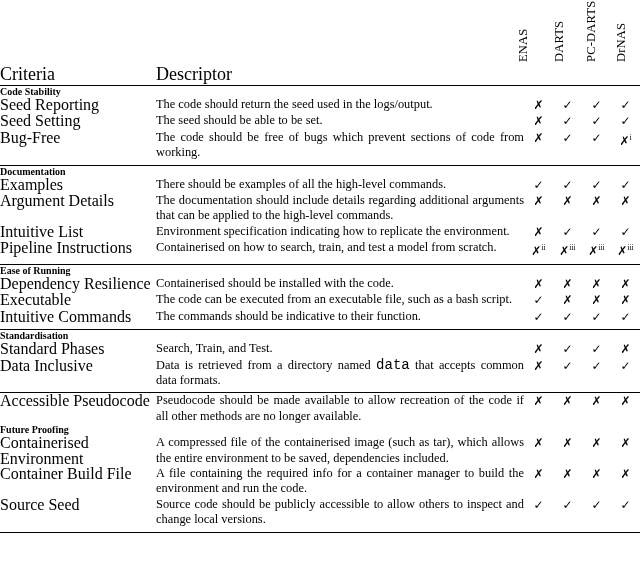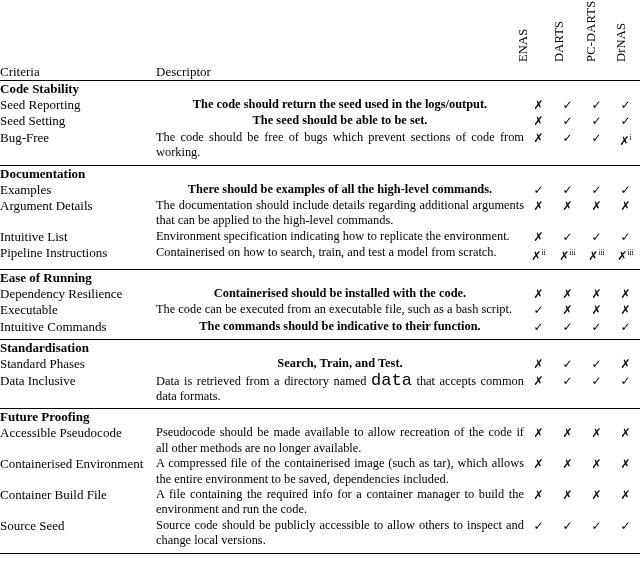--- a/index.html
+++ b/index.html
@@ -59,45 +59,45 @@
 
   .rule-thick td {
     border-top: 1.6px solid #000;
     height: 0;
     line-height: 0;
     font-size: 0;
   }
   .gap-sm td { height: 4px; line-height: 4px; font-size: 0; }
 
   .hdr-label {
-    font-size: 13px;
+    font-size: 18px;
     padding-bottom: 3px;
   }
 
   .group-name {
     font-weight: bold;
-    font-size: 13px;
+    font-size: 10px;
     padding-top: 3px;
     padding-bottom: 1px;
   }
 
   .crit-name {
-    font-size: 13px;
+    font-size: 16px;
     padding-right: 4px;
     line-height: 15.4px;
   }
   .desc-cell {
     font-size: 12.4px;
     line-height: 15.4px;
     text-align: justify;
     text-justify: inter-word;
     padding-right: 8px;
   }
-  .desc-cell.nojust { text-align: center; font-weight: bold; }
-  .mono { font-family: "Liberation Mono", "DejaVu Sans Mono", monospace; font-size: 17px; }
+  .desc-cell.nojust { text-align: left; }
+  .mono { font-family: "Liberation Mono", "DejaVu Sans Mono", monospace; font-size: 14px; }
 
   .mark {
     text-align: center;
     font-size: 13px;
     line-height: 15.4px;
     font-family: "DejaVu Sans", sans-serif;
     font-weight: 600;
   }
   .mark .sup {
     font-size: 7.6px;
@@ -341,34 +341,34 @@
         </tr>
         <tr class="rule-thick">
           <td></td>
           <td></td>
           <td></td>
           <td></td>
           <td></td>
           <td></td>
         </tr>
         <tr>
-          <td class="group-name">Future Proofing</td>
-          <td></td>
-          <td></td>
-          <td></td>
-          <td></td>
-          <td></td>
-        </tr>
-        <tr>
           <td class="crit-name">Accessible Pseudocode</td>
           <td class="desc-cell">Pseudocode should be made available to allow recreation of the code if all other methods are no longer available.</td>
           <td class="mark"><span class="cross">✗</span></td>
           <td class="mark"><span class="cross">✗</span></td>
           <td class="mark"><span class="cross">✗</span></td>
           <td class="mark"><span class="cross">✗</span></td>
+        </tr>
+        <tr>
+          <td class="group-name">Future Proofing</td>
+          <td></td>
+          <td></td>
+          <td></td>
+          <td></td>
+          <td></td>
         </tr>
         <tr>
           <td class="crit-name">Containerised Environment</td>
           <td class="desc-cell">A compressed file of the containerised image (such as tar), which allows the entire environment to be saved, dependencies included.</td>
           <td class="mark"><span class="cross">✗</span></td>
           <td class="mark"><span class="cross">✗</span></td>
           <td class="mark"><span class="cross">✗</span></td>
           <td class="mark"><span class="cross">✗</span></td>
         </tr>
         <tr>

